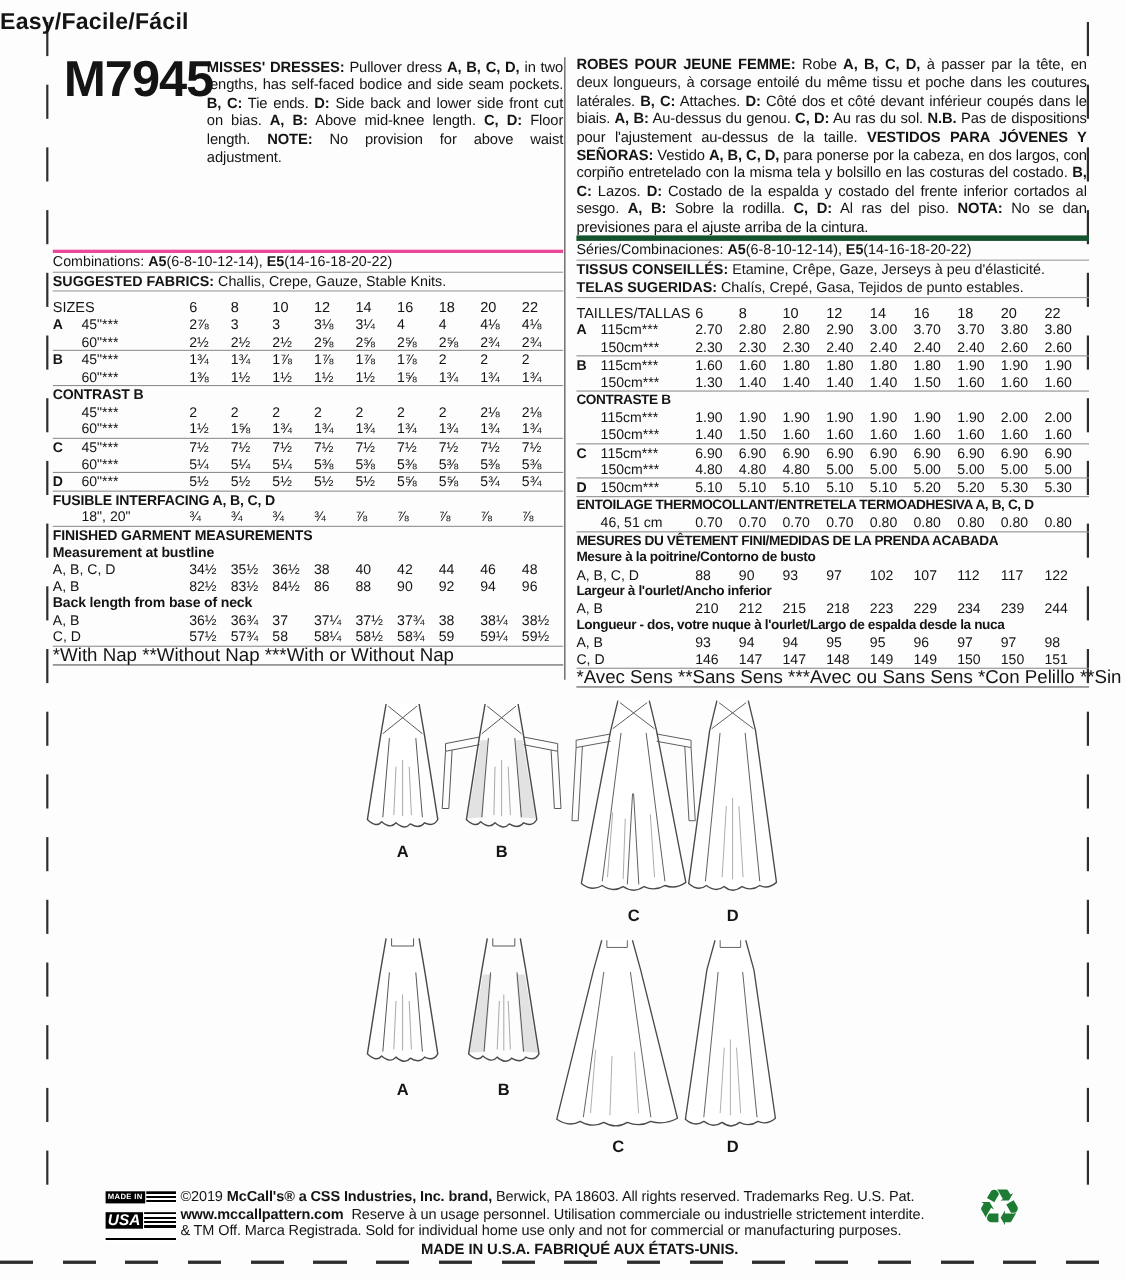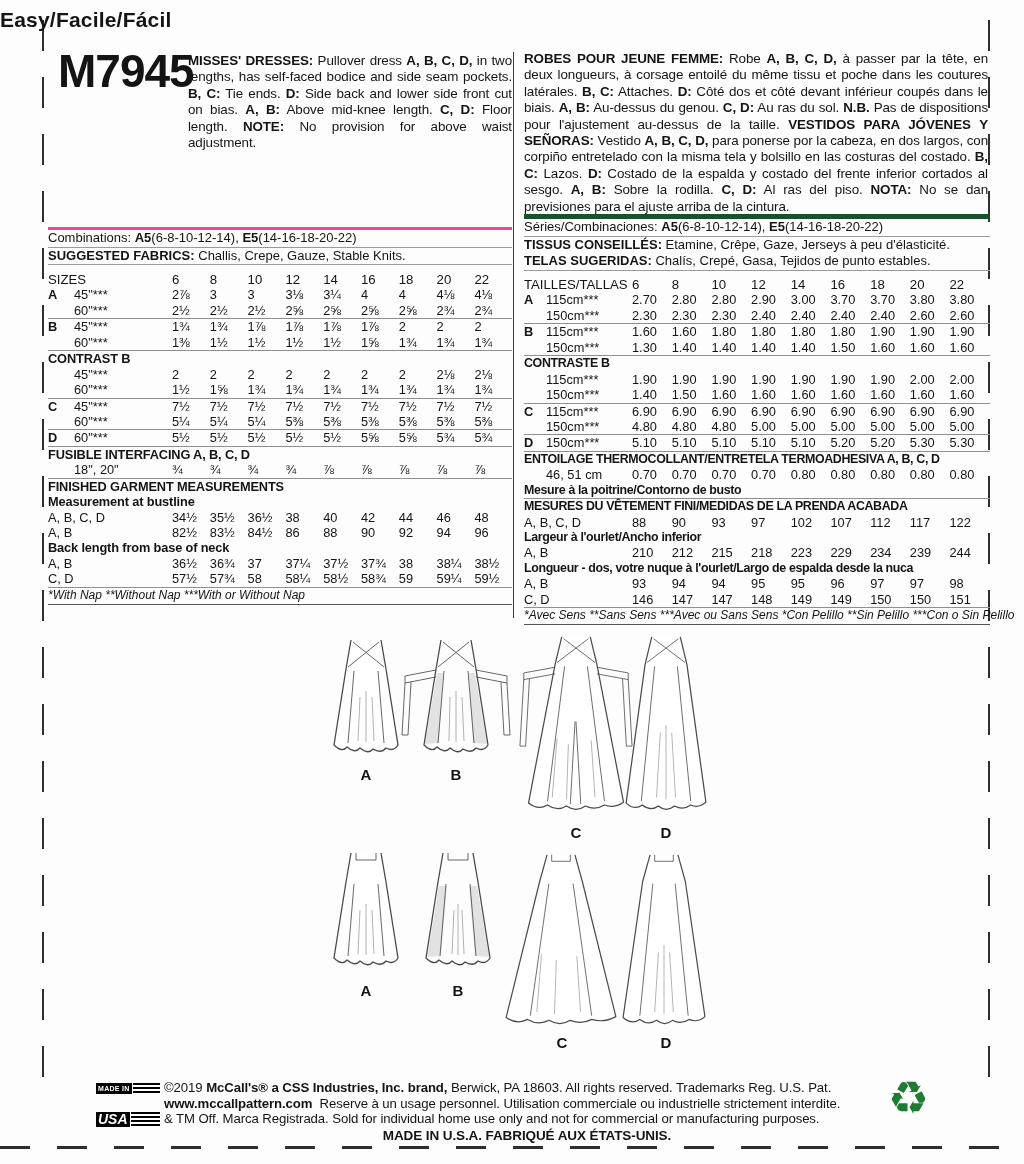--- a/index.html
+++ b/index.html
@@ -35,31 +35,31 @@
   .trow{display:grid;height:15.45px;line-height:15.45px;white-space:nowrap;align-items:baseline;}
   #left-table .trow{grid-template-columns:26px 98px repeat(9,37.8px);}
   #right-table .trow{grid-template-columns:22px 86px repeat(9,39.7px);}
   .rule{border-top:1px solid #8f8f8f;}
   .ltr{font-weight:700;}
   .sect{grid-column:1/-1;font-weight:700;letter-spacing:-0.15px;}
   #right-table .sect{font-size:12.4px;letter-spacing:-0.35px;}
   .lblspan{grid-column:1/3;}
   .t-head .lblspan{font-size:13.2px;}
   .t-head .val{font-size:13.2px;}
-  .footnote{font-size:12px;line-height:15px;height:16px;border-top:1px solid #8f8f8f;border-bottom:1.5px solid #555;white-space:nowrap;font-style:italic;}
+  .footnote{font-size:17px;line-height:15px;height:16px;border-top:1px solid #8f8f8f;border-bottom:1.5px solid #555;white-space:nowrap;}
 
   
   .fig path.o{fill:#ffffff;stroke:#4a4a4a;stroke-width:1.3;stroke-linejoin:round;}
   .fig path.i{fill:none;stroke:#555;stroke-width:.9;}
   .fig path.f{fill:none;stroke:#9d9d9d;stroke-width:.8;}
   .fig path.s{fill:#e2e2e2;stroke:none;}
   .viewlabel{position:absolute;width:28px;text-align:center;font-weight:700;font-size:15px;}
 
   
-  #usa-logo{top:1083px;left:96px;width:64px;height:46px;display:flex;flex-direction:column;gap:18px;}
+  #usa-logo{top:1083px;left:96px;width:64px;height:46px;display:flex;flex-direction:column;gap:8px;}
   .usa-row{display:flex;height:11px;}
   .usa-txt{background:#000;color:#fff;font-weight:700;padding:0 2px;display:inline-block;}
   .usa-top{font-size:7px;line-height:11px;letter-spacing:.3px;}
   .usa-big{font-size:14px;line-height:15px;font-style:italic;}
   .usa-row2{display:flex;height:15px;}
   .stripes{flex:1;background:repeating-linear-gradient(#000 0 2px,#fff 2px 4px);margin-left:1px;}
   .stripes-full{height:10px;background:repeating-linear-gradient(#000 0 2px,#fff 2px 4px);}
   #footer-text{top:1080px;left:164px;width:726px;font-size:13.2px;line-height:15.6px;letter-spacing:-0.1px;}
   #made-line{font-weight:700;text-align:center;margin-top:1px;font-size:13.5px;}
   #recycle{top:1074px;left:888px;font-size:46px;line-height:48px;color:#1e7b33;font-family:"DejaVu Sans",sans-serif;}
@@ -480,25 +480,25 @@
       <div class="val">0.70</div>
       <div class="val">0.70</div>
       <div class="val">0.70</div>
       <div class="val">0.70</div>
       <div class="val">0.80</div>
       <div class="val">0.80</div>
       <div class="val">0.80</div>
       <div class="val">0.80</div>
       <div class="val">0.80</div>
     </div>
+    <div class="trow t-section rule">
+      <div class="sect">MESURES DU VÊTEMENT FINI/MEDIDAS DE LA PRENDA ACABADA</div>
+    </div>
     <div class="trow t-section">
       <div class="sect">Mesure à la poitrine/Contorno de busto</div>
-    </div>
-    <div class="trow t-section rule">
-      <div class="sect">MESURES DU VÊTEMENT FINI/MEDIDAS DE LA PRENDA ACABADA</div>
     </div>
     <div class="trow t-wide">
       <div class="lblspan">A, B, C, D</div>
       <div class="val">88</div>
       <div class="val">90</div>
       <div class="val">93</div>
       <div class="val">97</div>
       <div class="val">102</div>
       <div class="val">107</div>
       <div class="val">112</div>

